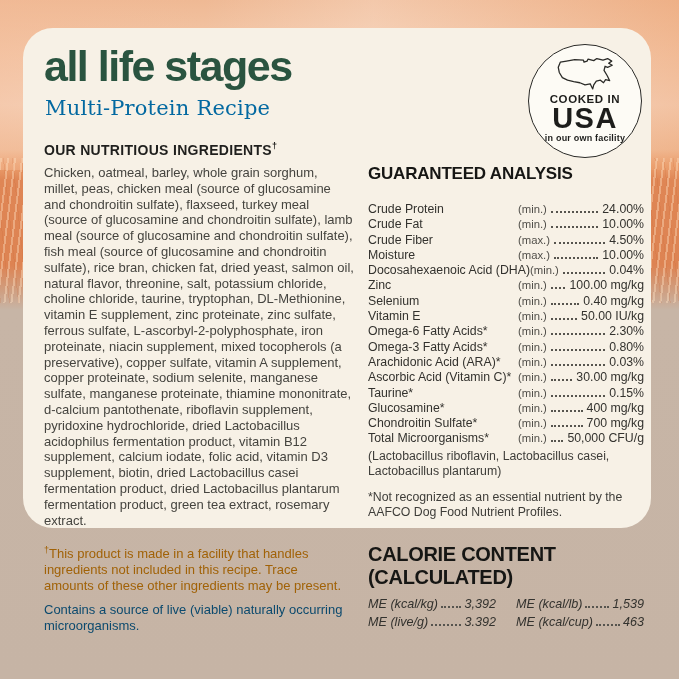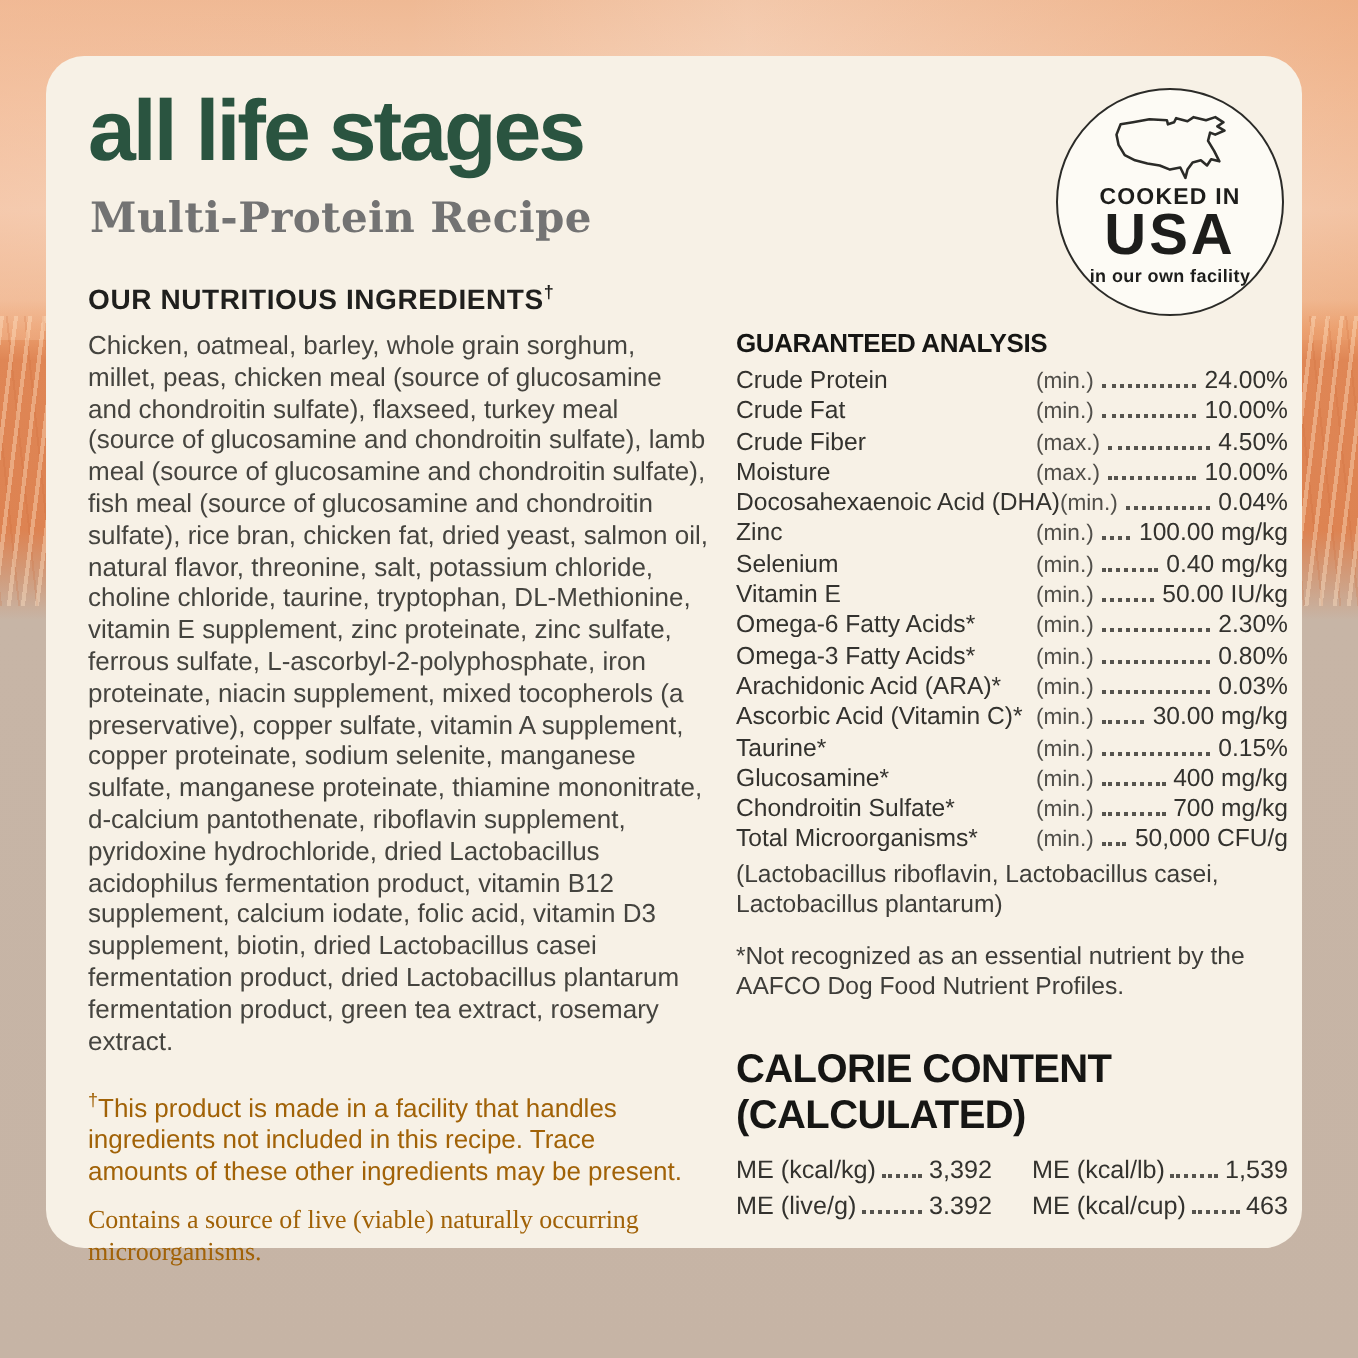--- a/index.html
+++ b/index.html
@@ -26,33 +26,33 @@
   }
   .bg-wheat-streaks {
     position:absolute; left:0; top:158px; width:100%; height:145px;
     background:
       repeating-linear-gradient(97deg, rgba(255,226,196,.40) 0 2px, rgba(255,226,196,0) 2px 7px),
       repeating-linear-gradient(84deg, rgba(200,100,50,.18) 0 1px, rgba(200,100,50,0) 1px 9px);
   }
 
   
   .card {
-    position:absolute; left:23px; top:28px; width:628px; height:596px;
-    background:#f7f1e6; border-radius:19px;
+    position:absolute; left:23px; top:28px; width:628px; height:500px;
+    background:#f7f1e6; border-radius:30px;
   }
 
   .title {
     position:absolute; left:21px; top:14px;
     font-size:43px; font-weight:800; letter-spacing:-1.5px;
     color:#2a5440;
   }
   .subtitle {
     position:absolute; left:22px; top:68px;
     font-family:"DejaVu Serif", serif;
-    font-size:21px; font-weight:700; color:#737373; letter-spacing:.2px;
+    font-size:21px; font-weight:400; color:#0369a1; letter-spacing:.2px;
   }
 
   
   .badge {
     position:absolute; left:505px; top:16px; width:114px; height:114px;
     background:#fdfbf5; border:1.6px solid #2b2b28; border-radius:50%;
     display:flex; flex-direction:column; align-items:center; justify-content:flex-start;
     text-align:center;
   }
   .badge svg { margin-top:11px; }
@@ -70,28 +70,28 @@
     position:absolute; left:21px; top:137px; width:310px;
     font-size:13px; line-height:15.8px; color:#45443f;
   }
   .facility-note {
     position:absolute; left:21px; top:514px; width:300px;
     font-size:13px; line-height:16px; color:#a16207;
   }
   .facility-note sup { font-size:9px; }
   .micro-note {
     position:absolute; left:21px; top:574px; width:300px;
-    font-size:13px; line-height:16px; color:#a16207;font-family:Liberation Serif, serif;
+    font-size:13px; line-height:16px; color:#0c4a6e;
   }
 
   
   .right-col { position:absolute; left:345px; top:136px; width:276px; }
   .ga-head {
-    font-size:13px; font-weight:800; letter-spacing:-.2px; color:#161614;
-    margin-bottom:4px;
+    font-size:17px; font-weight:800; letter-spacing:-.2px; color:#161614;
+    margin-bottom:18px;
   }
   .ga-row {
     display:flex; align-items:baseline; height:15.3px;
     font-size:12.3px; color:#33322e; white-space:nowrap;
   }
   .ga-label { min-width:150px; flex:0 0 auto; }
   .ga-qual  { flex:0 0 auto; font-size:11.3px; color:#514f4a; }
   .dots {
     flex:1 1 auto; margin:0 4px; height:10px;
     border-bottom:2px dotted #56544e;
@@ -101,21 +101,21 @@
     margin-top:2px; font-size:12.3px; line-height:15.5px; color:#3e3d39;
   }
   .aafco-note {
     margin-top:10px; font-size:12.3px; line-height:15.5px; color:#3e3d39;
   }
   .cal-head {
     margin-top:22px; font-size:20px; font-weight:800; letter-spacing:-.3px; color:#161614;
   }
   .cal-grid {
     margin-top:8px;
-    display:grid; grid-template-columns:128px 1fr; column-gap:20px; row-gap:4px;
+    display:grid; grid-template-columns:128px 1fr; column-gap:20px; row-gap:4px;font-style:italic;
   }
   .cal-item {
     display:flex; align-items:baseline; font-size:12.6px; color:#33322e; white-space:nowrap;
   }
   .cal-item .dots { margin:0 3px; }
 </style>
 </head>
 <body>
 
 <div class="bg">

